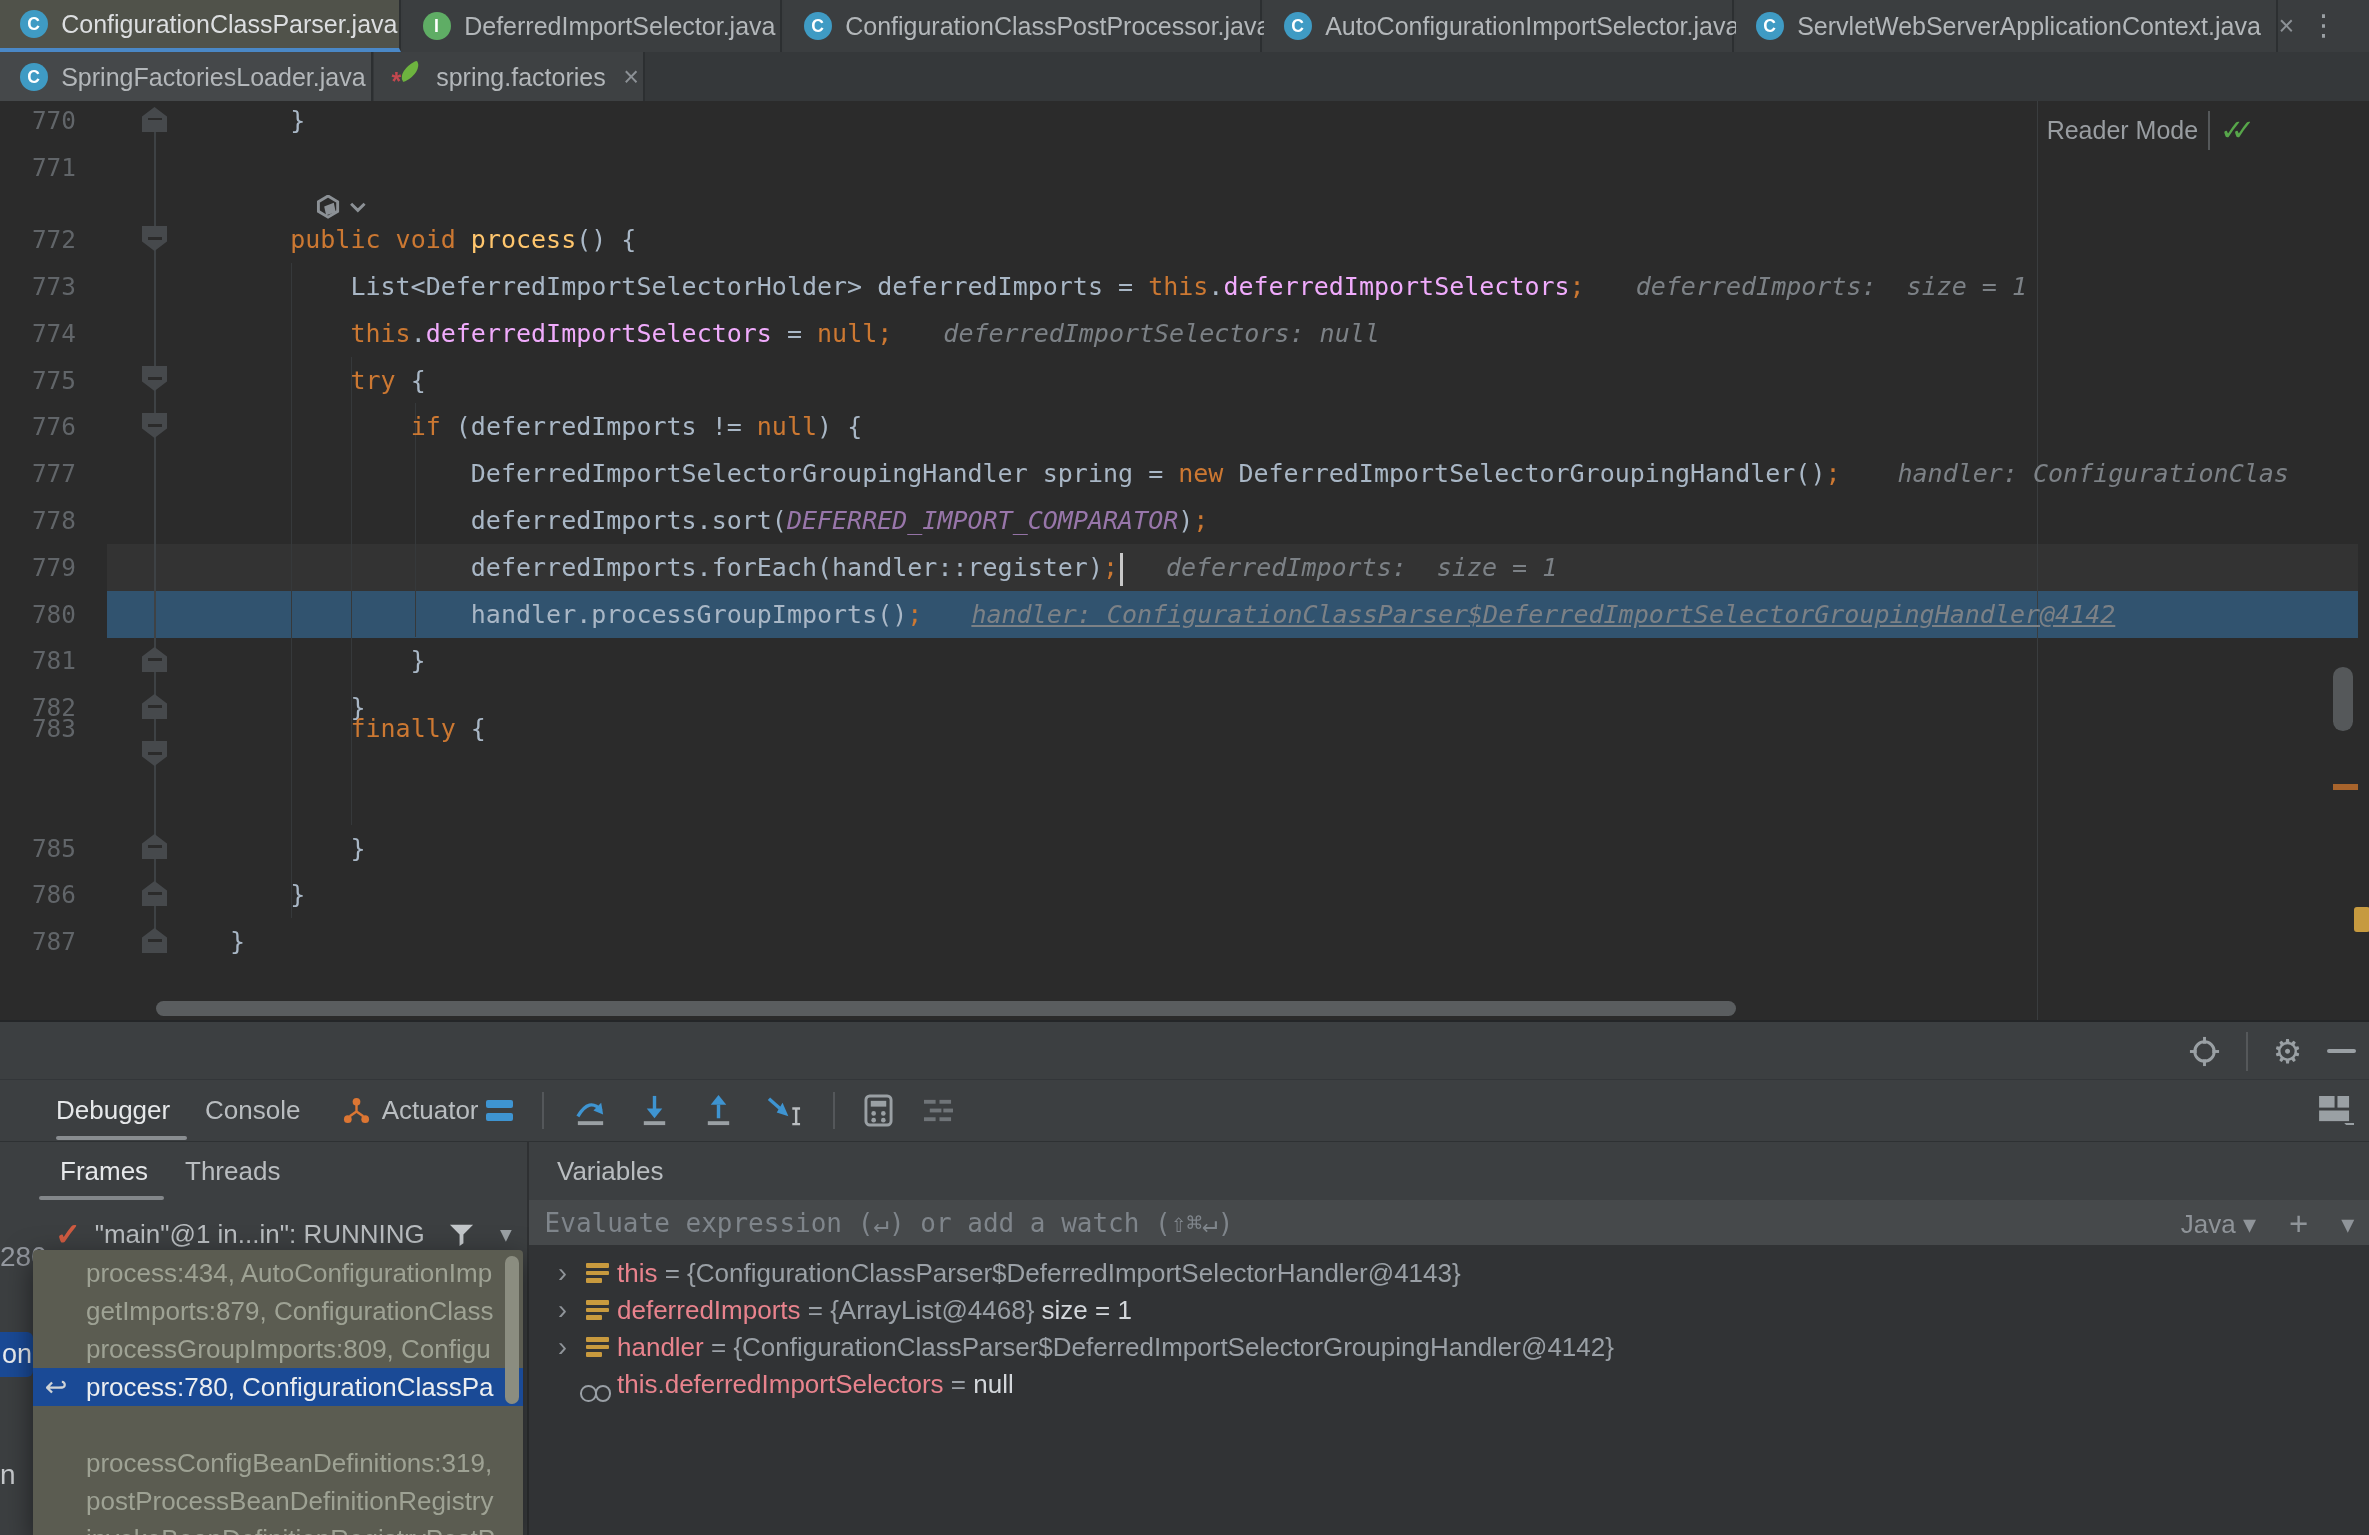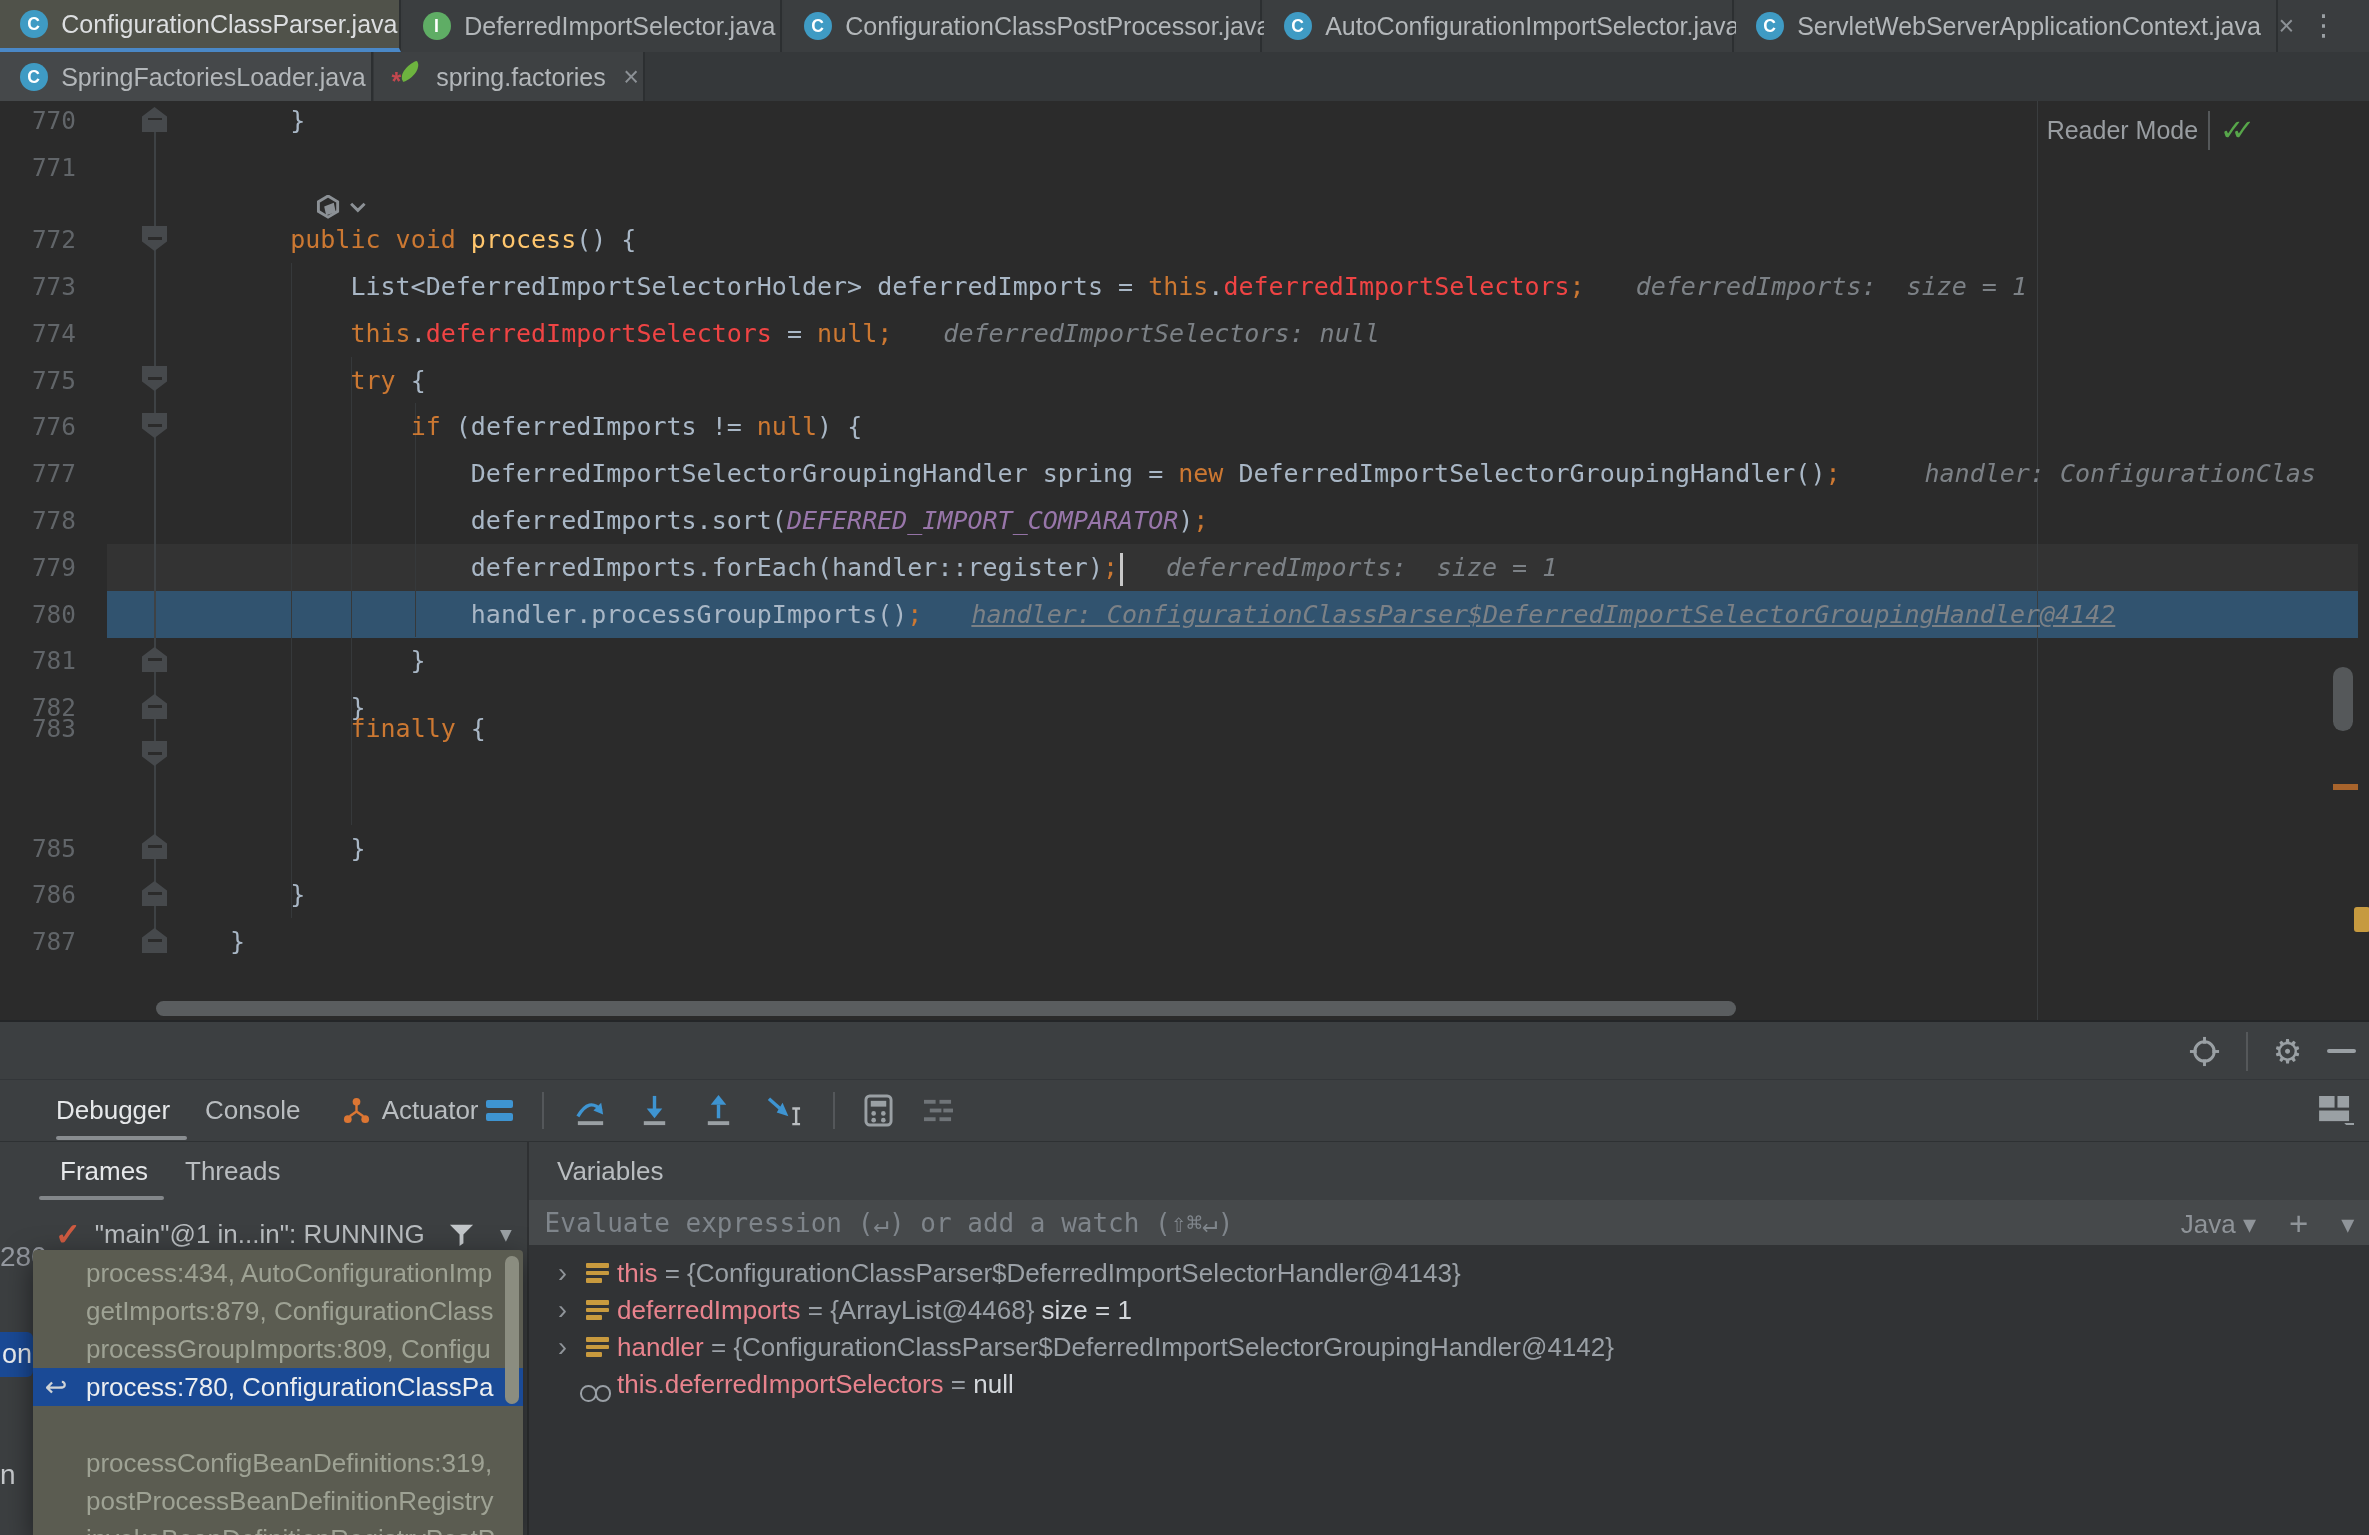--- a/index.html
+++ b/index.html
@@ -23,21 +23,21 @@
   .leaf .star{position:absolute;left:-2px;top:9.8px;color:#c3484f;font-size:25px;font-weight:bold;line-height:19.5px;}
   .dotdot{color:#9aa0a4;font-size:29px;letter-spacing:0;}
 
   
   #editor{left:0;top:101px;width:2370px;height:919px;background:#2b2b2b;overflow:hidden;}
   .row{position:absolute;left:0;width:2370px;height:47px;line-height:47px;}
   .num{position:absolute;left:0;width:76px;text-align:right;color:#616569;
     font-family:"DejaVu Sans Mono",monospace;font-size:24.4px;}
   .code{position:absolute;left:230px;white-space:pre;font-family:"DejaVu Sans Mono",monospace;font-size:25px;}
   .tk-p{color:#a9b7c6}.tk-k{color:#cc7832}.tk-m{color:#ffc66d}
-  .tk-f{color:#ef4444}.tk-c{color:#9876aa;font-style:italic}
+  .tk-f{color:#f0abfc}.tk-c{color:#9876aa;font-style:italic}
   .tk-h{color:#7c8186;font-style:italic}
   .tk-vn{color:#e8838d}.tk-vv{color:#9aa0a6}.tk-vw{color:#d3d7db}
   .tk-caret{display:inline-block;width:2.9px;height:33px;background:#c8c8c8;vertical-align:middle;margin-left:2px;}
   #execbg{left:107px;top:490px;width:2251px;height:47px;background:#31536f;}
   #caretline{left:107px;top:443px;width:2251px;height:47px;background:rgba(255,255,255,0.04);}
   .vguide{position:absolute;width:1px;background:#3a3d3f;}
   .gutline{left:154px;top:7.8px;width:2px;height:831px;background:#3e4245;}
   .fold{position:absolute;left:142px;width:25px;height:25px;background:#46494c;}
   .fold.down{clip-path:polygon(0 0,100% 0,100% 62%,50% 100%,0 62%);}
   .fold.up{clip-path:polygon(50% 0,100% 38%,100% 100%,0 100%,0 38%);}
@@ -216,21 +216,21 @@
     <div class="row" style="top:256px">
         <span class="num">775</span>
         <span class="code"><span class="tk-p">        </span><span class="tk-k">try</span><span class="tk-p"> {</span></span>
       </div>
     <div class="row" style="top:302px">
         <span class="num">776</span>
         <span class="code"><span class="tk-p">            </span><span class="tk-k">if</span><span class="tk-p"> (deferredImports != </span><span class="tk-k">null</span><span class="tk-p">) {</span></span>
       </div>
     <div class="row" style="top:349px">
         <span class="num">777</span>
-        <span class="code"><span class="tk-p">                DeferredImportSelectorGroupingHandler spring = </span><span class="tk-k">new</span><span class="tk-p"> DeferredImportSelectorGroupingHandler()</span><span class="tk-k">;</span><span class="tk-h" style="margin-left: 84px;">handler: ConfigurationClas</span></span>
+        <span class="code"><span class="tk-p">                DeferredImportSelectorGroupingHandler spring = </span><span class="tk-k">new</span><span class="tk-p"> DeferredImportSelectorGroupingHandler()</span><span class="tk-k">;</span><span class="tk-h" style="margin-left: 57px;">handler: ConfigurationClas</span></span>
       </div>
     <div class="row" style="top:396px">
         <span class="num">778</span>
         <span class="code"><span class="tk-p">                deferredImports.sort(</span><span class="tk-c">DEFERRED_IMPORT_COMPARATOR</span><span class="tk-p">)</span><span class="tk-k">;</span></span>
       </div>
     <div class="row" style="top:443px">
         <span class="num">779</span>
         <span class="code"><span class="tk-p">                deferredImports.forEach(handler::register)</span><span class="tk-k">;</span><span class="tk-caret"></span><span class="tk-h" style="margin-left: 43px;">deferredImports:  size = 1</span></span>
       </div>
     <div class="row" style="top:490px">

